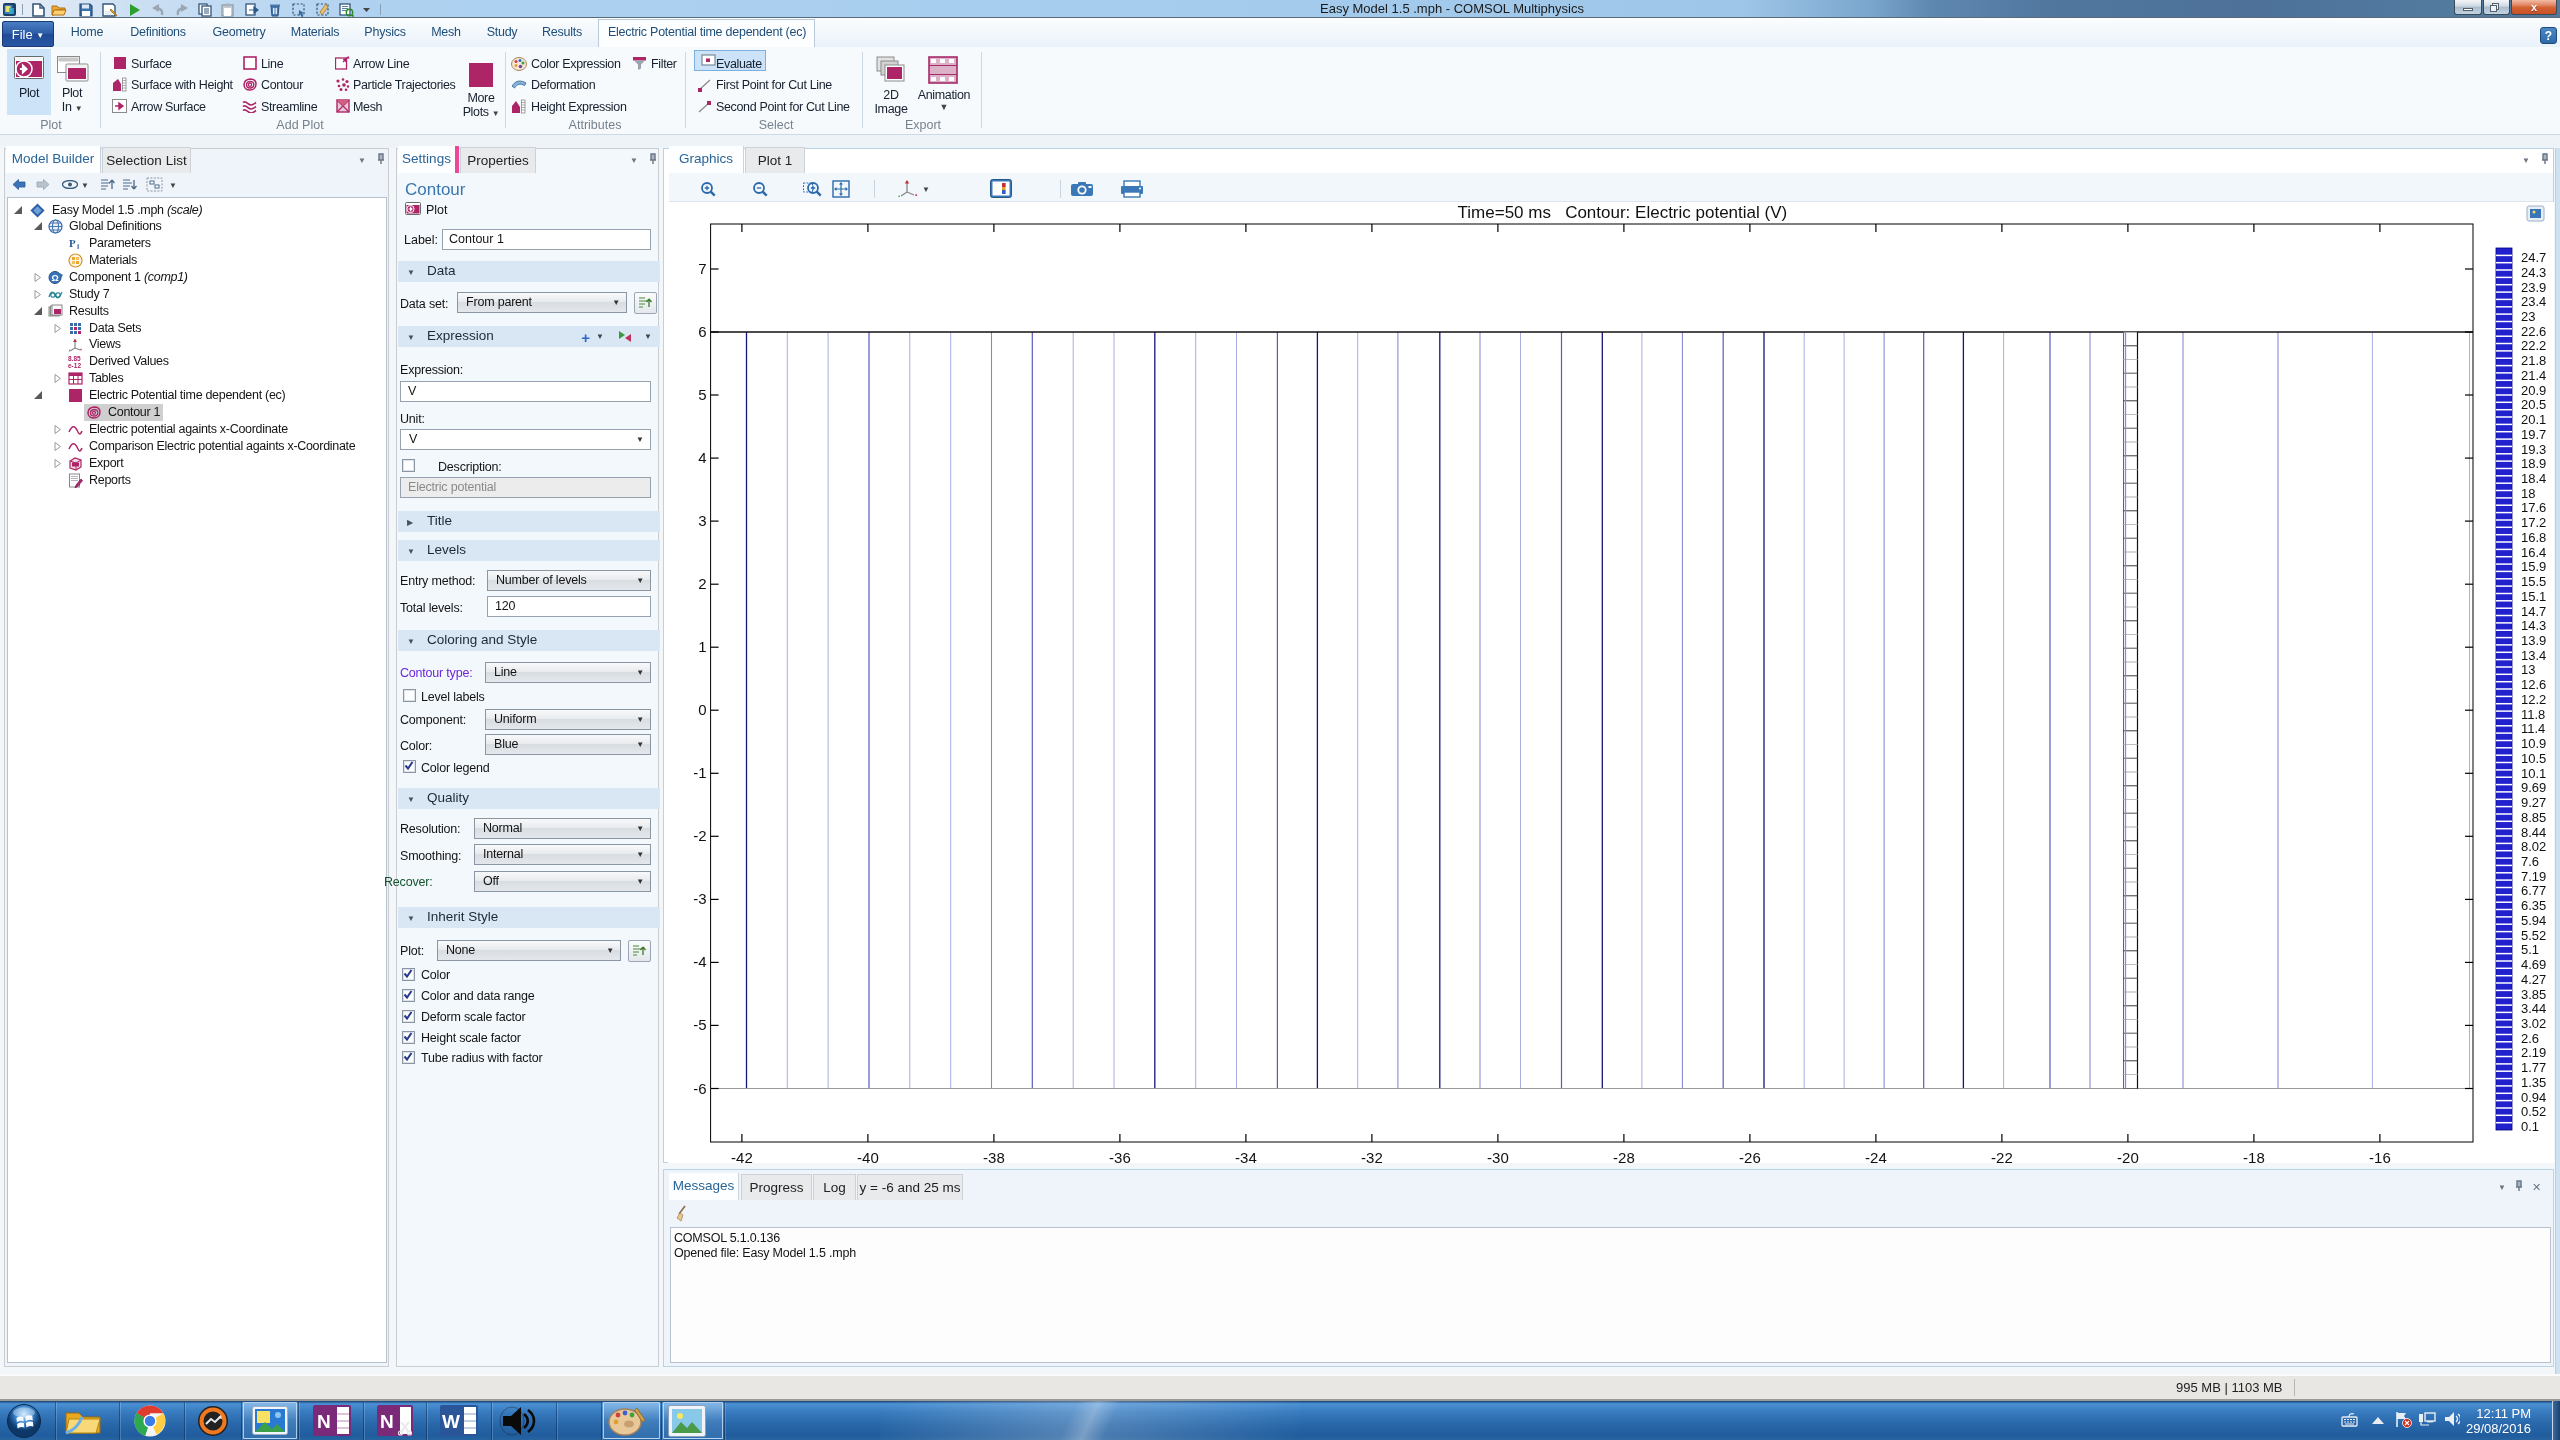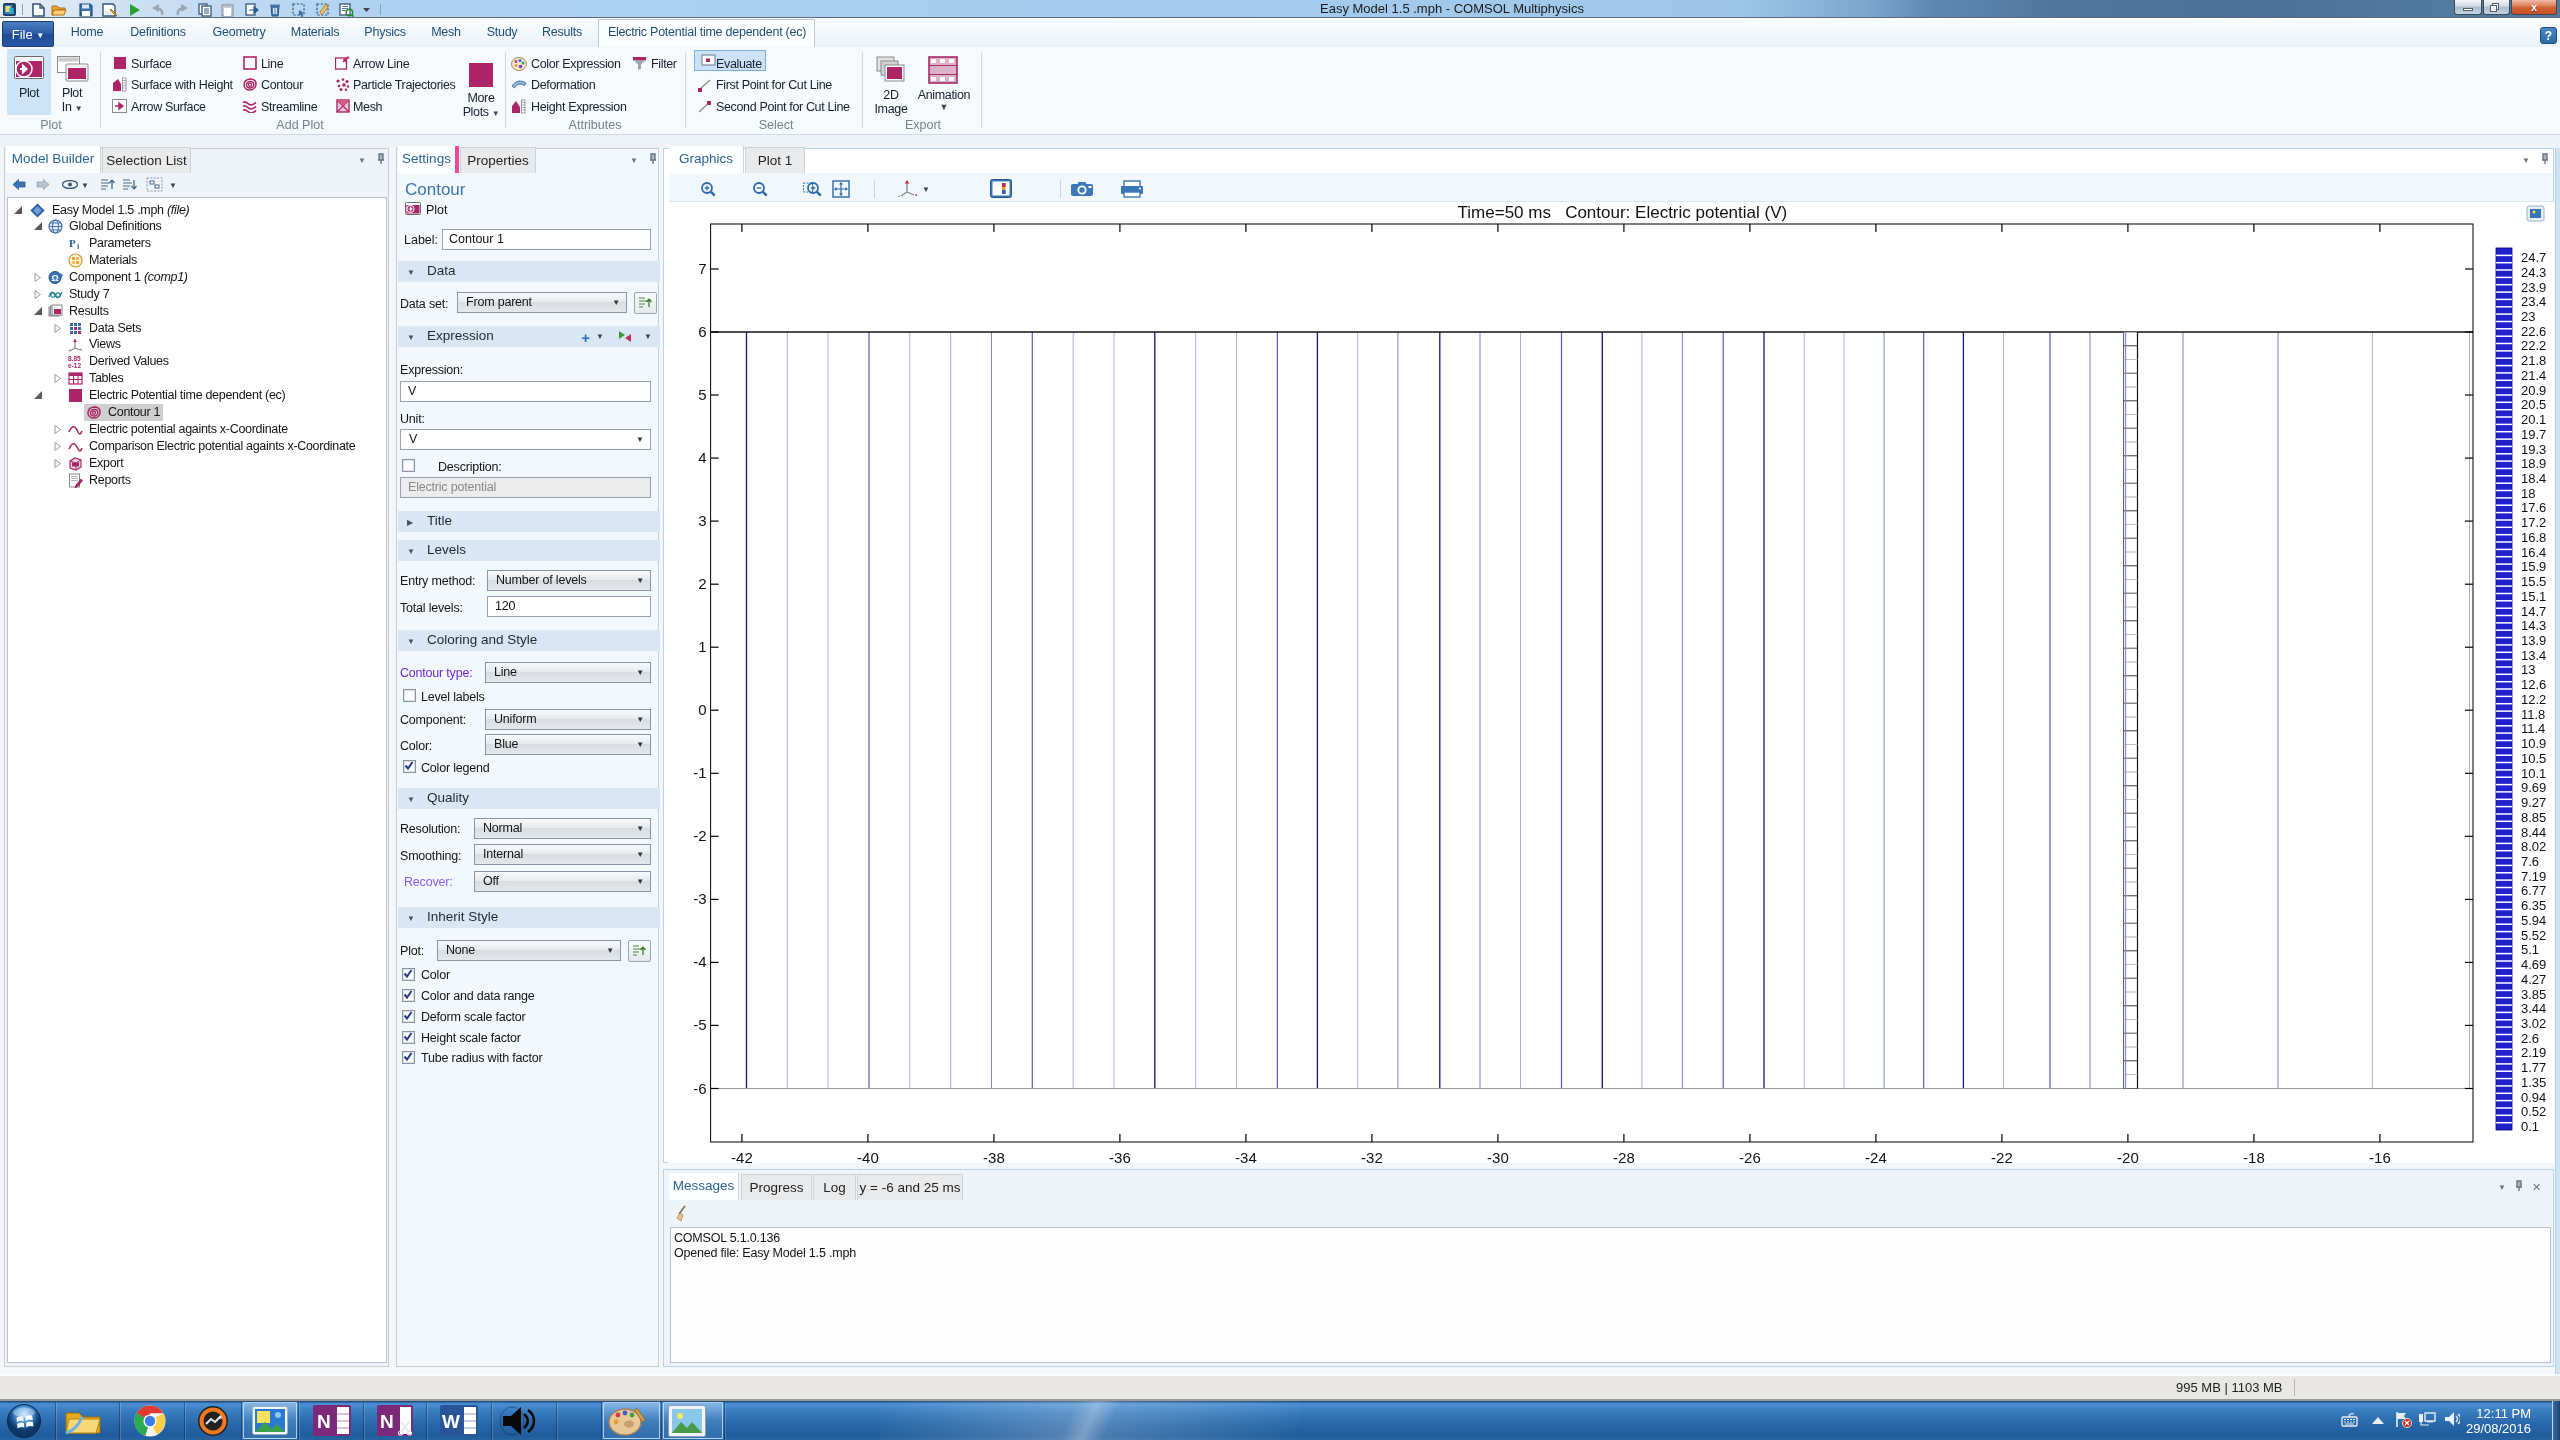--- a/index.html
+++ b/index.html
@@ -284,21 +284,21 @@
   </svg>
 <div class="abs" style="left:169px;top:181px;font-size:8px;color:#444">▼</div>
 <div class="abs" style="left:7px;top:197px;width:380px;height:1166px;background:#fff;border:1px solid #b6c2d0"></div>
 <svg class="abs" style="left:14px;top:206px" width="9" height="9" viewBox="0 0 9 9">
     <path d="M8 0v8H0z" fill="#5a5a5a"></path>
   </svg>
 <svg class="abs" style="left:30px;top:203px" width="15" height="15" viewBox="0 0 15 15">
     <rect x="2.5" y="2.5" width="10" height="10" fill="#2d5fa8" transform="rotate(45 7.5 7.5)"></rect>
     <rect x="4.5" y="4.5" width="6" height="6" fill="#6fa0d8" transform="rotate(45 7.5 7.5)"></rect>
   </svg>
-<div class="abs" style="left:49px;top:202px;font-size:12.5px;letter-spacing:-0.3px;color:#141414;white-space:nowrap;padding:0 3px;line-height:16px">Easy Model 1.5 .mph <i>(file)</i></div>
+<div class="abs" style="left:49px;top:202px;font-size:12.5px;letter-spacing:-0.3px;color:#141414;white-space:nowrap;padding:0 3px;line-height:16px">Easy Model 1.5 .mph <i>(scale)</i></div>
 <svg class="abs" style="left:34px;top:222px" width="9" height="9" viewBox="0 0 9 9">
     <path d="M8 0v8H0z" fill="#5a5a5a"></path>
   </svg>
 <svg class="abs" style="left:48px;top:219px" width="15" height="15" viewBox="0 0 15 15">
     <circle cx="7.5" cy="7.5" r="6.5" fill="#e8f0fa" stroke="#3a6aaa" stroke-width="1.2"></circle>
     <ellipse cx="7.5" cy="7.5" rx="3" ry="6.5" fill="none" stroke="#3a6aaa"></ellipse>
     <path d="M1 7.5h13M2 4h11M2 11h11" stroke="#3a6aaa" stroke-width="0.9" fill="none"></path>
   </svg>
 <div class="abs" style="left:66px;top:218px;font-size:12.5px;letter-spacing:-0.3px;color:#141414;white-space:nowrap;padding:0 3px;line-height:16px">Global Definitions</div>
 <svg class="abs" style="left:68px;top:236px" width="15" height="15" viewBox="0 0 15 15">
@@ -506,21 +506,21 @@
   </svg>
 <div class="abs" style="left:421px;top:761px;font-size:12.5px;letter-spacing:-0.2px;color:#141414;white-space:nowrap">Color legend</div>
 <div class="abs" style="left:398px;top:788px;width:262px;height:21px;background:#d9e7f5;font-size:13.5px;color:#1c2834">
     <span style="position:absolute;left:9px;top:4px"><span style="font-size:8px;color:#44535f;position:relative;top:-2px">▼</span></span>
     <span style="position:absolute;left:29px;top:2px">Quality</span>
   </div>
 <div class="abs" style="left:400px;top:822px;font-size:12.5px;letter-spacing:-0.2px;color:#141414;white-space:nowrap">Resolution:</div>
 <div class="abs" style="left:474px;top:818px;width:177px;height:21px;background:linear-gradient(#f8f9fa,#e8ebee 45%,#d8dde2 50%,#e4e8ec);border:1px solid #8a96a4;font-size:12.5px;letter-spacing:-0.2px;color:#141414;line-height:19px;padding-left:8px">Normal<span style="position:absolute;right:6px;top:0;font-size:8px;color:#333;line-height:19px">▼</span></div>
 <div class="abs" style="left:400px;top:849px;font-size:12.5px;letter-spacing:-0.2px;color:#141414;white-space:nowrap">Smoothing:</div>
 <div class="abs" style="left:474px;top:844px;width:177px;height:21px;background:linear-gradient(#f8f9fa,#e8ebee 45%,#d8dde2 50%,#e4e8ec);border:1px solid #8a96a4;font-size:12.5px;letter-spacing:-0.2px;color:#141414;line-height:19px;padding-left:8px">Internal<span style="position:absolute;right:6px;top:0;font-size:8px;color:#333;line-height:19px">▼</span></div>
-<div class="abs" style="left:404px;top:875px;font-size:12.5px;letter-spacing:-0.2px;color:#8b5cf6;white-space:nowrap">Recover:</div>
+<div class="abs" style="left:384px;top:875px;font-size:12.5px;letter-spacing:-0.2px;color:#14532d;white-space:nowrap">Recover:</div>
 <div class="abs" style="left:474px;top:871px;width:177px;height:21px;background:linear-gradient(#f8f9fa,#e8ebee 45%,#d8dde2 50%,#e4e8ec);border:1px solid #8a96a4;font-size:12.5px;letter-spacing:-0.2px;color:#141414;line-height:19px;padding-left:8px">Off<span style="position:absolute;right:6px;top:0;font-size:8px;color:#333;line-height:19px">▼</span></div>
 <div class="abs" style="left:398px;top:907px;width:262px;height:21px;background:#d9e7f5;font-size:13.5px;color:#1c2834">
     <span style="position:absolute;left:9px;top:4px"><span style="font-size:8px;color:#44535f;position:relative;top:-2px">▼</span></span>
     <span style="position:absolute;left:29px;top:2px">Inherit Style</span>
   </div>
 <div class="abs" style="left:400px;top:944px;font-size:12.5px;letter-spacing:-0.2px;color:#141414;white-space:nowrap">Plot:</div>
 <div class="abs" style="left:437px;top:940px;width:184px;height:21px;background:linear-gradient(#f8f9fa,#e8ebee 45%,#d8dde2 50%,#e4e8ec);border:1px solid #8a96a4;font-size:12.5px;letter-spacing:-0.2px;color:#141414;line-height:19px;padding-left:8px">None<span style="position:absolute;right:6px;top:0;font-size:8px;color:#333;line-height:19px">▼</span></div>
 <div class="abs" style="left:628px;top:940px;width:23px;height:22px;background:linear-gradient(#fafbfc,#e4e8ec);border:1px solid #9aa6b4;border-radius:2px"></div>
 <svg class="abs" style="left:632px;top:944px" width="14" height="14" viewBox="0 0 14 14">
     <path d="M1 2h6M1 5h8M1 8h6M1 11h4" stroke="#4a8a3a" stroke-width="1.2"></path>

